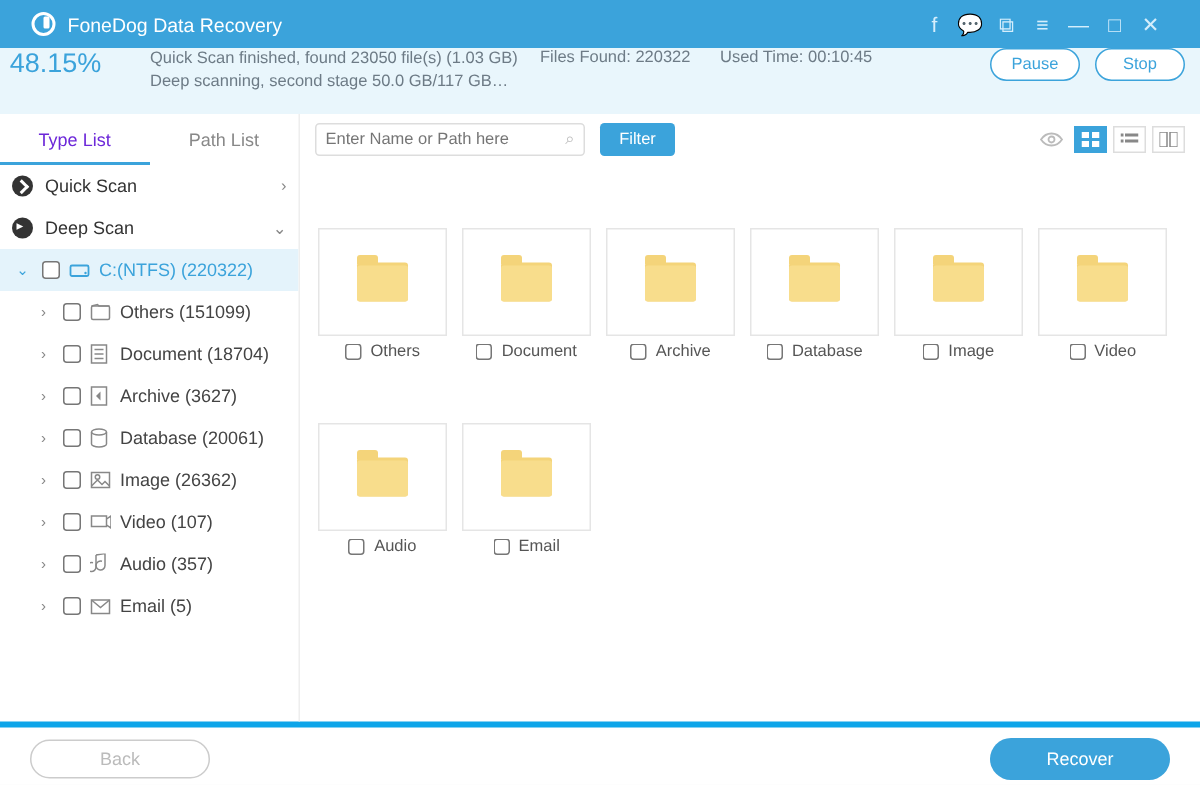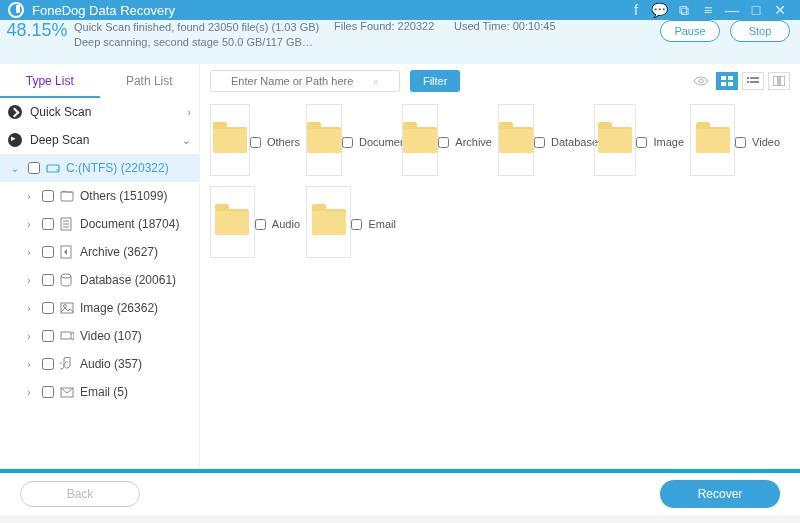--- a/index.html
+++ b/index.html
@@ -1,24 +1,24 @@
 <!DOCTYPE html>
 <html><head>
 <meta charset="utf-8">
 <style>
 * { margin: 0; padding: 0; box-sizing: border-box; font-family: "Segoe UI", Arial, sans-serif; }
 body { background: #f5f5f5; width: 800px; height: 523px; overflow: hidden; }
-.titlebar { background: #3ba3db; color: #fff; height: 20px; display: flex; align-items: center; padding: 0 8px; font-size: 13px; }
+.titlebar { background: #3ba3db; color: #fff; height: 32px; display: flex; align-items: center; padding: 0 21px; font-size: 13px; }
 .titlebar .logo { width: 16px; height: 16px; border: 2px solid #fff; border-radius: 50%; position: relative; margin-right: 8px; }
 .titlebar .logo::after { content: ""; position: absolute; top: 1px; left: 6px; width: 4px; height: 8px; background: #fff; border-radius: 1px; }
 .titlebar .spacer { flex: 1; }
 .titlebar .win-icon { width: 24px; height: 24px; display: flex; align-items: center; justify-content: center; cursor: pointer; font-size: 14px; color: #d5eefc; }
 .status { background: #e9f6fc; height: 44px; display: flex; align-items: flex-start; font-size: 11px; color: #6d7b86; }
 .status .percent { color: #3ba3db; font-size: 18px; font-weight: 500; width: 74px; text-align: center; }
-.status .lines { flex: 0 0 260px; line-height: 15px; }
+.status .lines { flex: 0 0 260px; line-height: 15px; margin-left: 26px; }
 .status .found { flex: 0 0 120px; }
 .status .used { flex: 1; }
 .status .btn { border: 1px solid #3ba3db; color: #3ba3db; background: #fff; border-radius: 12px; width: 60px; height: 22px; font-size: 11px; margin-right: 10px; cursor: pointer; }
 .main { display: flex; height: 405px; background: #fff; }
 .sidebar { width: 200px; border-right: 1px solid #eee; display: flex; flex-direction: column; }
 .tabs { display: flex; height: 34px; align-items: stretch; }
 .tab { flex: 1; text-align: center; line-height: 34px; font-size: 12px; color: #888; cursor: pointer; }
 .tab.active { color: #6d28d9; border-bottom: 2px solid #3ba3db; }
 .tree { flex: 1; overflow-y: auto; font-size: 12px; color: #444; }
 .tree-row { display: flex; align-items: center; height: 28px; padding: 0 8px; cursor: pointer; }
@@ -27,28 +27,28 @@
 .tree-row.sel .chev { color: #3ba3db; }
 .tree-row input[type=checkbox] { margin: 0 6px; width: 12px; height: 12px; }
 .tree-row .icon { width: 16px; text-align: center; margin-right: 4px; }
 .tree-row.head { font-weight: 500; color: #333; }
 .tree-row.head .dot { width: 14px; height: 14px; border-radius: 50%; background: #333; margin-right: 8px; position: relative; }
 .tree-row.head .dot::after { content: ""; position: absolute; width: 5px; height: 5px; border-right: 2px solid #fff; border-bottom: 2px solid #fff; transform: rotate(-45deg); top: 4px; left: 3px; }
 .tree-row.head.ds .dot { background: #333; }
 .tree-row.head.ds .dot::after { content: "▸"; border: none; color: #fff; font-size: 9px; top: 0; left: 3px; transform: none; }
 .tree-row .arrow-r { margin-left: auto; font-size: 11px; color: #888; }
 .toolbar { display: flex; align-items: center; height: 34px; padding: 0 10px; gap: 10px; }
-.search { flex: 0 0 180px; border: 1px solid #ddd; border-radius: 3px; height: 22px; display: flex; align-items: center; padding: 0 20px; color: #bbb; font-size: 11px; }
+.search { flex: 0 0 180px; border: 1px solid #ddd; border-radius: 3px; height: 22px; display: flex; align-items: center; padding: 0 6px; color: #bbb; font-size: 11px; }
 .search input { border: none; outline: none; flex: 1; font-size: 11px; color: #666; }
 .filter-btn { background: #3ba3db; color: #fff; border: none; border-radius: 3px; height: 22px; width: 50px; font-size: 11px; cursor: pointer; }
 .view-icons { margin-left: auto; display: flex; gap: 4px; align-items: center; }
 .view-icons .vi { width: 22px; height: 18px; border: 1px solid #ddd; display: flex; align-items: center; justify-content: center; font-size: 10px; color: #888; cursor: pointer; }
 .view-icons .vi.active { background: #3ba3db; border-color: #3ba3db; color: #fff; }
 .grid { padding: 6px 10px; display: flex; flex-wrap: wrap; gap: 6px; align-content: flex-start; }
-.item { width: 90px; display: flex; flex-direction: row; align-items: center; }
+.item { width: 90px; display: flex; flex-direction: column; align-items: center; margin-top: 36px; }
 .thumb { width: 86px; height: 72px; border: 1px solid #e5e5e5; display: flex; align-items: center; justify-content: center; margin-bottom: 4px; }
 .folder { width: 34px; height: 26px; background: #f4d47a; border-radius: 2px; position: relative; }
 .folder::before { content: ""; position: absolute; top: -5px; left: 0; width: 14px; height: 6px; background: #f4d47a; border-radius: 2px 2px 0 0; }
 .folder::after { content: ""; position: absolute; top: 2px; left: 0; width: 34px; height: 24px; background: #f8dd8c; border-radius: 2px; }
 .item-label { display: flex; align-items: center; font-size: 11px; color: #555; gap: 6px; }
 .item-label input { width: 11px; height: 11px; }
 .footer { height: 46px; display: flex; align-items: center; padding: 0 20px; border-top: 4px solid #0ea5e9; background: #fff; }
 .footer .back { width: 120px; height: 26px; border: 1px solid #ccc; border-radius: 13px; background: #fff; color: #bbb; font-size: 12px; cursor: pointer; }
 .footer .recover { margin-left: auto; width: 120px; height: 28px; border: none; border-radius: 14px; background: #3ba3db; color: #fff; font-size: 12px; cursor: pointer; }
 svg { display: block; }

